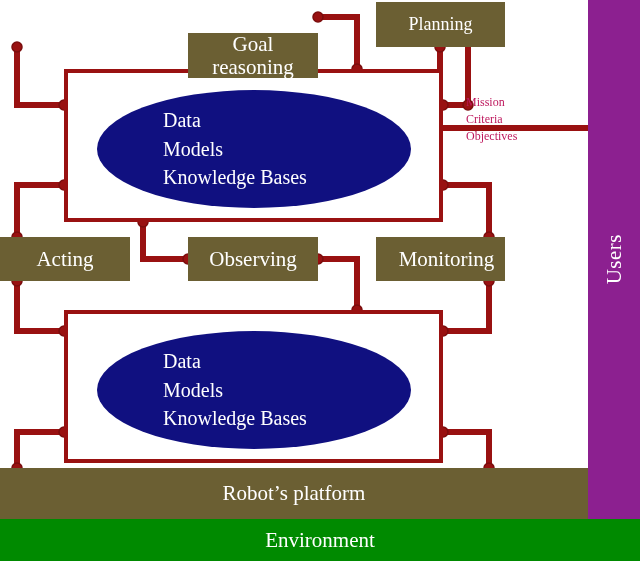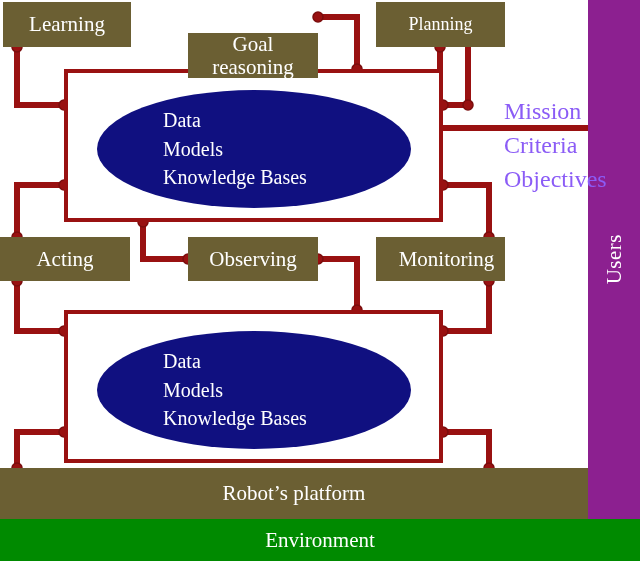--- a/index.html
+++ b/index.html
@@ -83,25 +83,24 @@
     position: absolute;
     background: #008a00;
     color: #ffffff;
     display: flex;
     align-items: center;
     justify-content: center;
     font-size: 21px;
   }
   .mission-label {
     position: absolute;
-    color: #8b5cf6;
-    font-size: 24px;
+    color: #be185d;
+    font-size: 12px;
     line-height: 1.42;
     z-index: 5;
-    margin-left: 38px;
   }
   .mission-label div { white-space: nowrap; }
 </style>
 </head>
 <body>
 
 <div id="canvas">
 
   <svg class="wires" viewBox="0 0 640 569" xmlns="http://www.w3.org/2000/svg">
     <g fill="none" stroke="#991111" stroke-width="6" stroke-linecap="butt" stroke-linejoin="miter">
@@ -167,23 +166,20 @@
   </div>
 
   <div class="kb-frame" style="left:64px; top:310px; width:379px; height:153px;">
     <div class="kb-ellipse" style="left:29px; top:17px; width:314px; height:118px; padding-left:66px;">
       <div class="kb-line">Data</div>
       <div class="kb-line">Models</div>
       <div class="kb-line">Knowledge Bases</div>
     </div>
   </div>
 
-  <div class="node-box" style="left:3px; top:2px; width:128px; height:45px; font-size:21px;">
-    <span>Learning</span>
-  </div>
 
   <div class="node-box" style="left:188px; top:2px; width:130px; height:45px; font-size:21px; flex-direction:column;margin-top:31px;">
     <span>Goal</span>
     <span>reasoning</span>
   </div>
 
   <div class="node-box" style="left:376px; top:2px; width:129px; height:45px; font-size:18px;">
     <span>Planning</span>
   </div>
 

